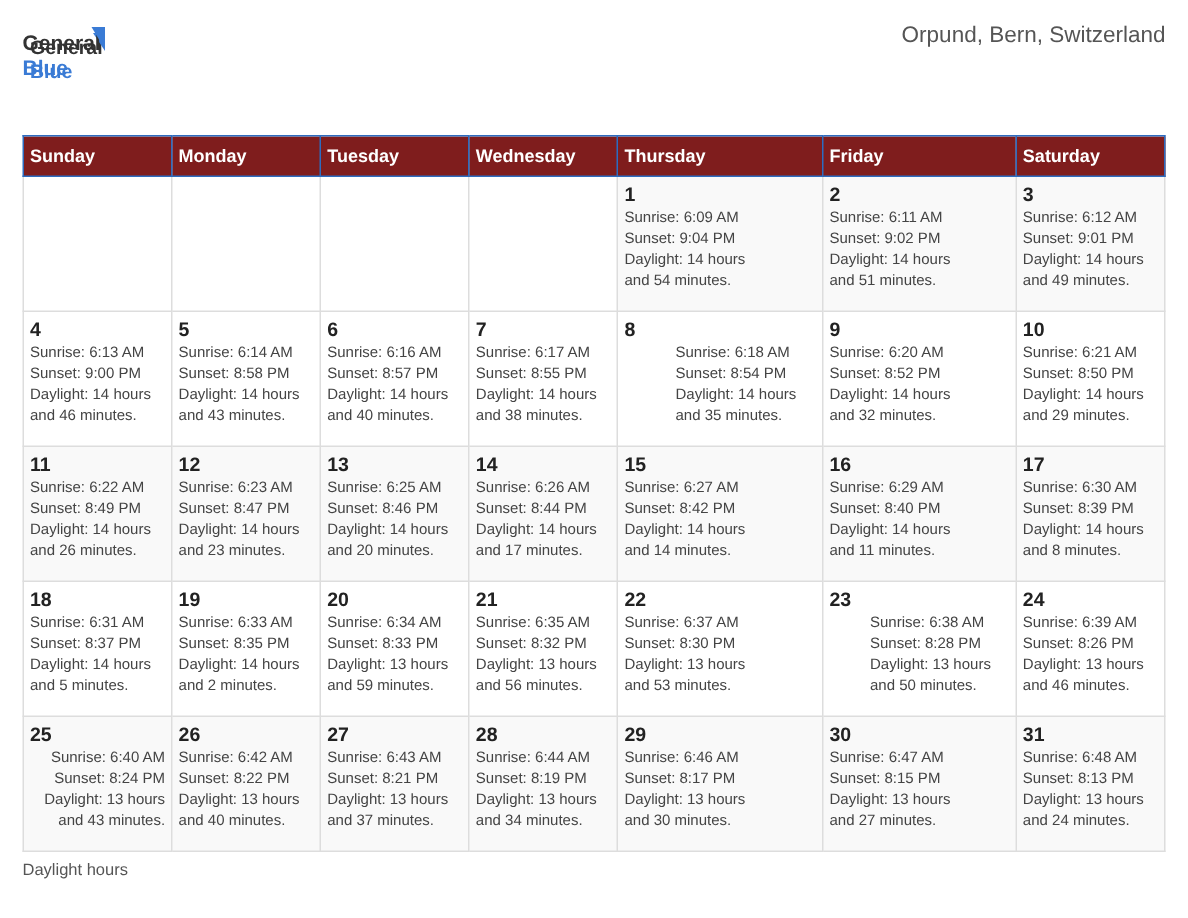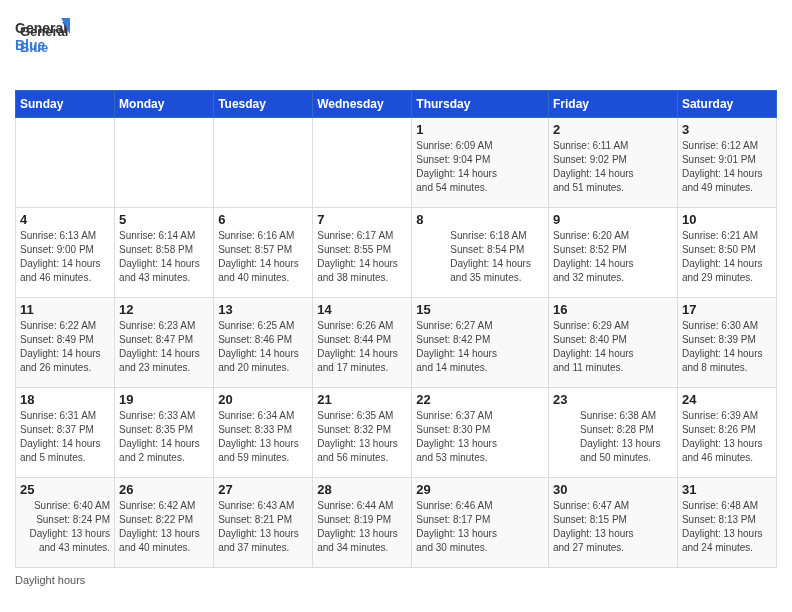--- a/index.html
+++ b/index.html
@@ -9,21 +9,21 @@
       width: 792px;
       min-height: 612px;
       padding: 20px;
     }
     table {
       width: 100%;
       border-collapse: collapse;
       font-size: 11px;
     }
     thead tr th {
-      background-color: #1d4ed8;
+      background-color: #7f1d1d;
       color: #fff;
       padding: 6px 4px;
       text-align: left;
       font-size: 12px;
       font-weight: bold;
       border: 1px solid #2d6cc0;
     }
     tbody tr td {
       border: 1px solid #ddd;
       padding: 4px 4px;
@@ -75,20 +75,21 @@
 
 <div id="real-header" style="display:flex; justify-content:space-between; align-items:flex-start; margin-bottom:8px; position:absolute; top:15px; left:15px; right:15px;">
   <div style="display:flex; align-items:flex-start;">
     <svg width="55" height="45" viewBox="0 0 55 45" xmlns="http://www.w3.org/2000/svg">
       <text x="0" y="18" font-size="14" font-weight="bold" fill="#333" font-family="Arial, sans-serif">General</text>
       <text x="0" y="35" font-size="14" font-weight="bold" fill="#3a7bd5" font-family="Arial, sans-serif">Blue</text>
       <polygon points="46,3 55,3 55,18" fill="#3a7bd5"></polygon>
     </svg>
   </div>
   <div style="text-align:right;">
+    <div style="font-size:15px; color:#555; font-family:Arial, sans-serif;">Orpund, Bern, Switzerland</div>
   </div>
 </div>
 
 <div style="margin-top:75px;">
   <table id="real-table">
     <thead>
       <tr id="real-header-tr">
           <th>Sunday</th>
           <th>Monday</th>
           <th>Tuesday</th>

